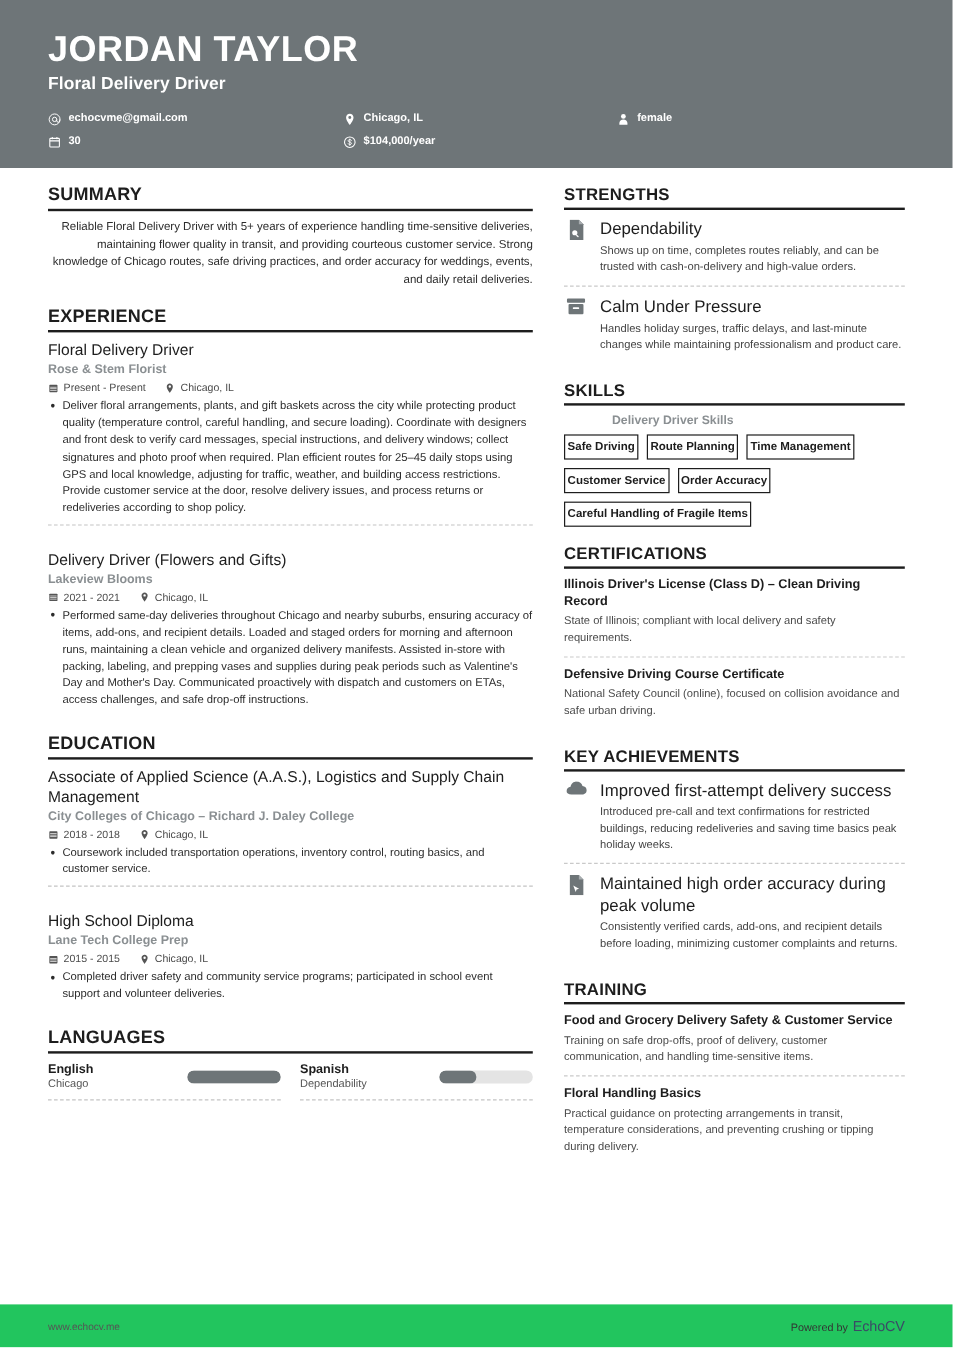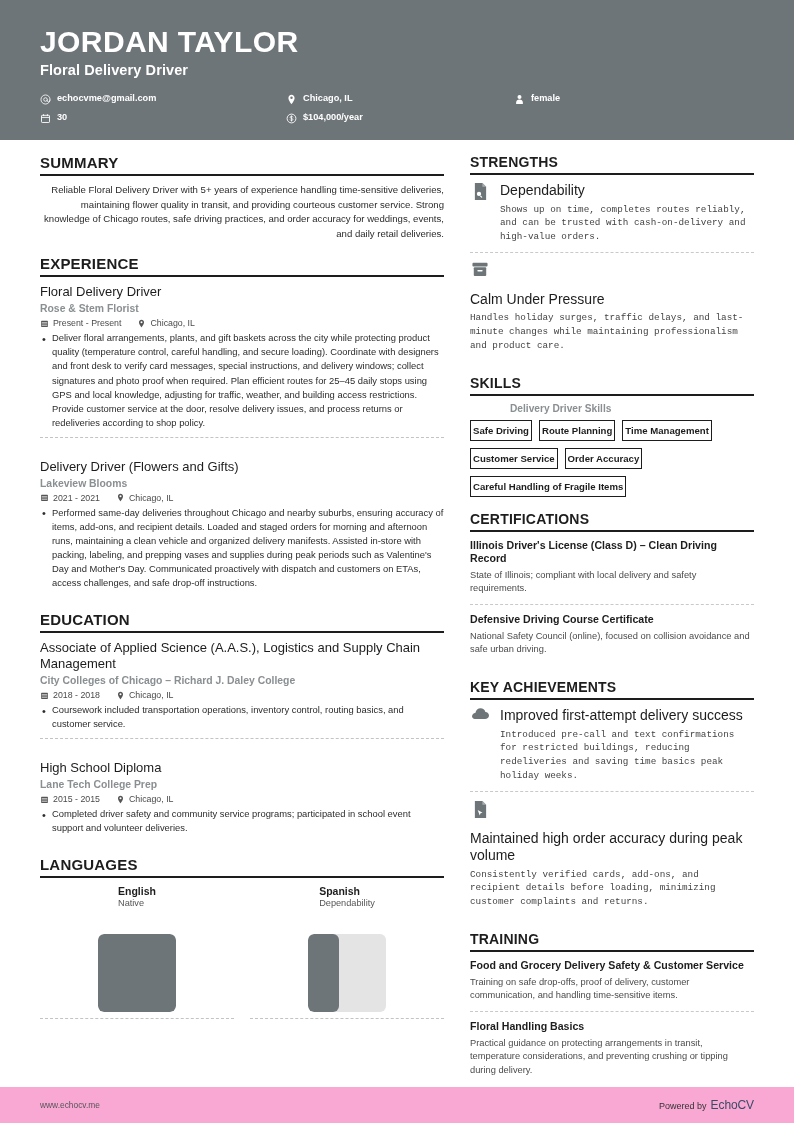--- a/index.html
+++ b/index.html
@@ -153,21 +153,20 @@
     grid-template-columns: 1fr 1fr;
     gap: 0 16px;
   }
   .lang-item {
     display: flex;
     align-items: center;
     justify-content: space-between;
     padding-bottom: 6px;
     border-bottom: 1px dashed #c3c3c3;
     gap: 24px;
-    flex-direction: column;
   }
   .lang-name { font-size: 10.5px; font-weight: 700; line-height: 1.2; }
   .lang-level { font-size: 9.2px; color: #555; line-height: 1.25; }
   .lang-bar {
     position: relative;
     width: 78px;
     height: 11px;
     background: #e4e4e4;
     border-radius: 6px;
     flex: 0 0 78px;
@@ -182,42 +181,40 @@
 
   
   .icon-entry {
     display: flex;
     gap: 10px;
     padding-bottom: 8px;
   }
   .icon-entry + .icon-entry {
     border-top: 1px dashed #c9c9c9;
     padding-top: 8px;
-    flex-direction: column;
   }
   .icon-box {
     flex: 0 0 20px;
     width: 20px;
     padding-top: 1px;
     display: flex;
     justify-content: center;
   }
   .icon-entry-body { flex: 1; }
   .icon-entry-title {
     font-size: 14px;
     font-weight: 400;
     line-height: 1.25;
     color: #1d1d1d;
   }
   .icon-entry-desc {
     font-size: 9.3px;
     line-height: 1.48;
     color: #444;
     margin-top: 3px;
-    font-family: Liberation Mono, monospace;
   }
 
   .plain-entry { padding-bottom: 8px; }
   .plain-entry + .plain-entry {
     border-top: 1px dashed #c9c9c9;
     padding-top: 8px;
   }
   .plain-title {
     font-size: 10.6px;
     font-weight: 700;
@@ -256,21 +253,21 @@
 
   
   .footer {
     position: absolute;
     left: 0; right: 0; bottom: 0;
     height: 36px;
     padding: 0 40px;
     display: flex;
     align-items: center;
     justify-content: space-between;
-    background: #f9a8d4;
+    background: #22c55e;
   }
   .footer-left { font-size: 8.4px; color: #555; }
   .footer-right { font-size: 9px; color: #333; display: flex; align-items: baseline; gap: 4px; }
   .brand { font-size: 12px; color: #3b4a66; letter-spacing: -0.1px; }
 </style>
 </head>
 <body>
 
 <div class="page">
 
@@ -466,21 +463,21 @@
         </div>
       </div>
 
       <div class="section">
         <div class="section-title">LANGUAGES</div>
         <div class="lang-grid">
 
           <div class="lang-item">
             <div>
               <div class="lang-name">English</div>
-              <div class="lang-level">Native</div>
+              <div class="lang-level">Chicago</div>
             </div>
             <div class="lang-bar">
               <div class="lang-bar-fill" id="langfill0" style="width: 100%;"></div>
             </div>
           </div>
 
           <div class="lang-item">
             <div>
               <div class="lang-name">Spanish</div>
               <div class="lang-level">Dependability</div>

